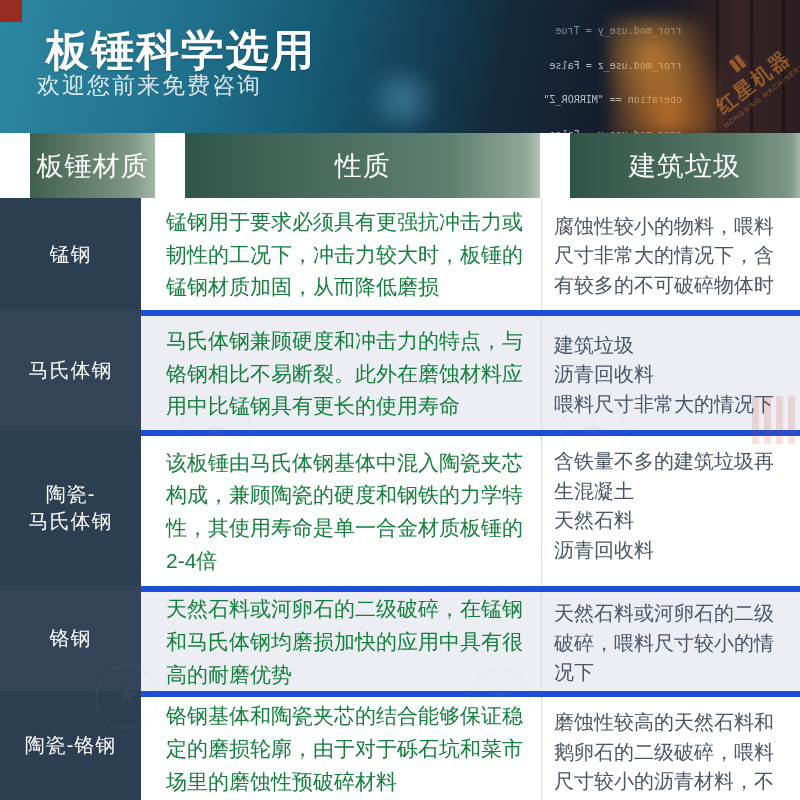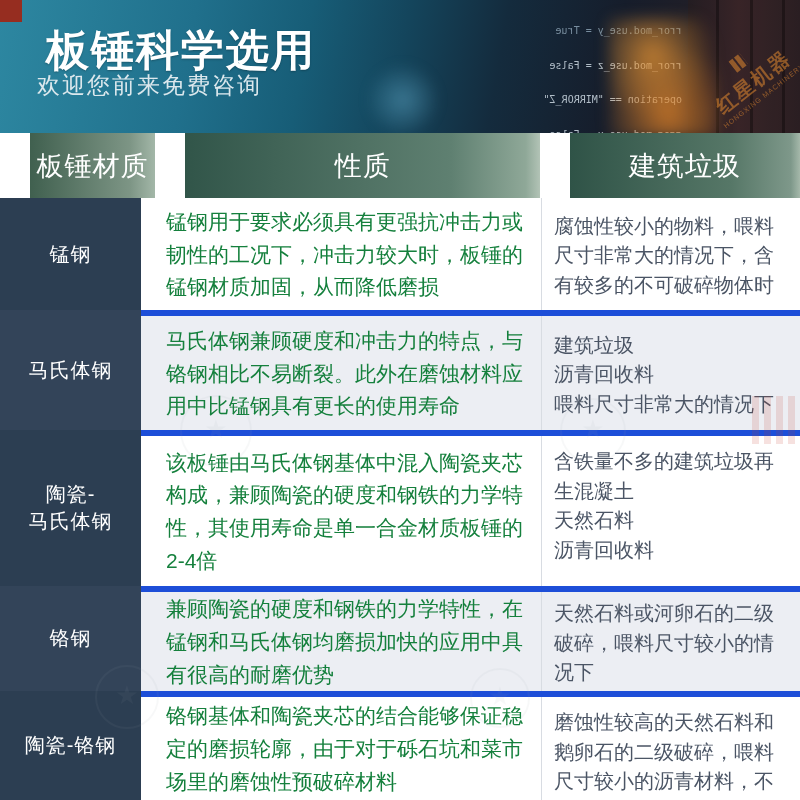--- a/index.html
+++ b/index.html
@@ -157,21 +157,21 @@
         <div class="props">该板锤由马氏体钢基体中混入陶瓷夹芯构成，兼顾陶瓷的硬度和钢铁的力学特性，其使用寿命是单一合金材质板锤的2-4倍</div>
         <div class="apps">含铁量不多的建筑垃圾再生混凝土
 天然石料
 沥青回收料</div>
       </div>
     </div>
 
     <div class="row r4 bg-gray">
       <div class="mat mat-b">铬钢</div>
       <div class="content">
-        <div class="props">兼顾陶瓷的硬度和钢铁的力学特性，在锰钢和马氏体钢均磨损加快的应用中具有很高的耐磨优势</div>
+        <div class="props">天然石料或河卵石的二级破碎，在锰钢和马氏体钢均磨损加快的应用中具有很高的耐磨优势</div>
         <div class="apps">天然石料或河卵石的二级破碎，喂料尺寸较小的情况下</div>
       </div>
     </div>
 
     <div class="row r5 bg-white">
       <div class="mat mat-a">陶瓷-铬钢</div>
       <div class="content">
         <div class="props">铬钢基体和陶瓷夹芯的结合能够保证稳定的磨损轮廓，由于对于砾石坑和菜市场里的磨蚀性预破碎材料</div>
         <div class="apps">磨蚀性较高的天然石料和鹅卵石的二级破碎，喂料尺寸较小的沥青材料，不含铁器的铣刨材料</div>
       </div>

